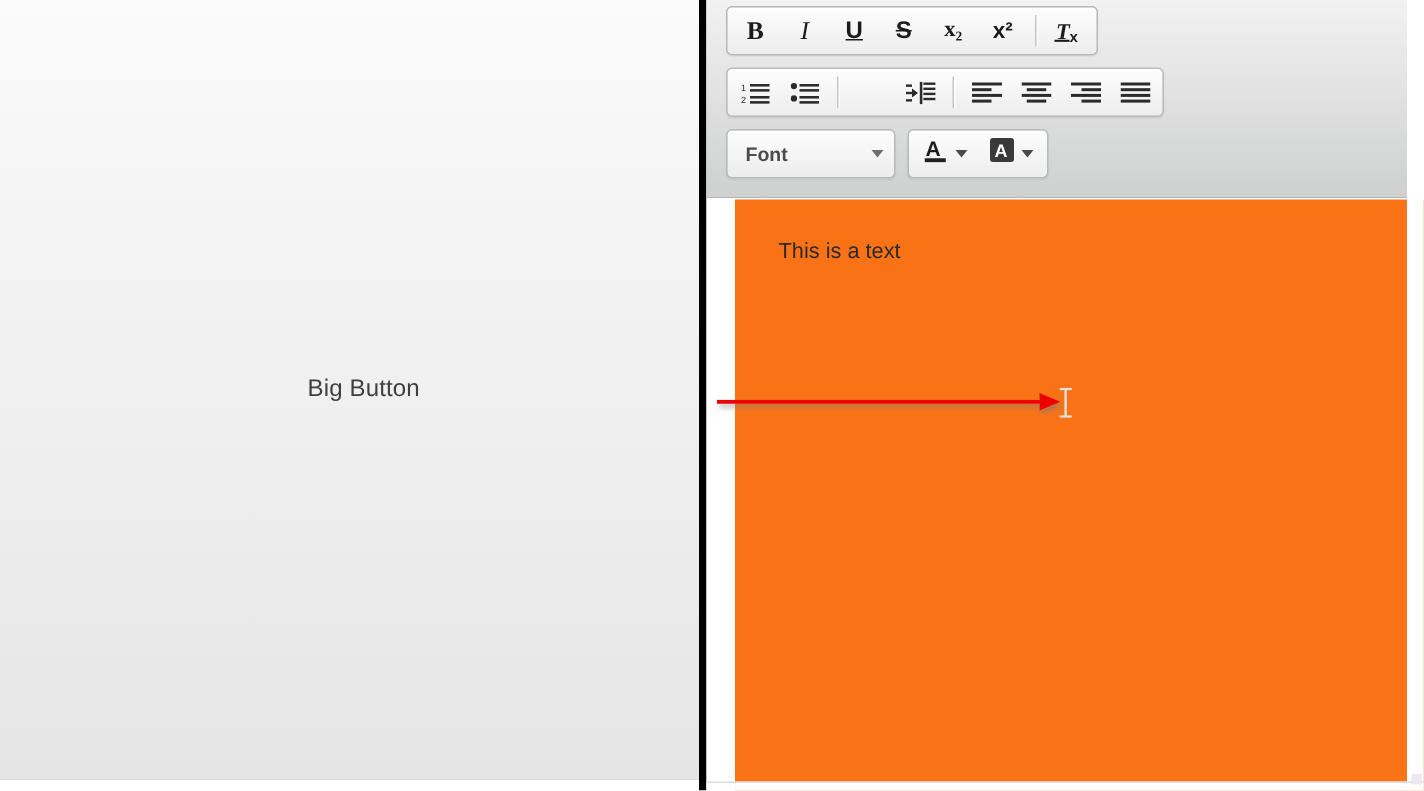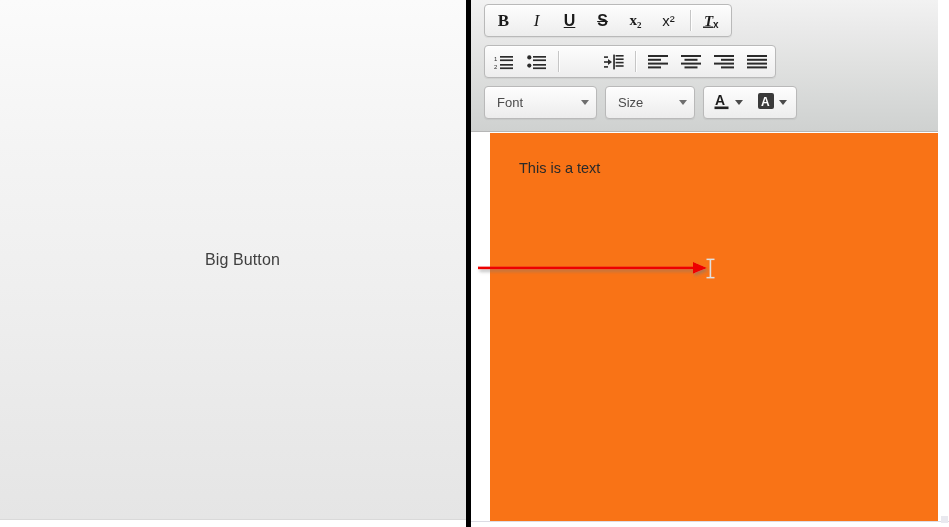--- a/index.html
+++ b/index.html
@@ -137,21 +137,21 @@
     font-size: 13px;
   }
   .combo-label { flex: 1; white-space: nowrap; }
   .combo-caret {
     margin-left: 14px;
     width: 0; height: 0;
     border-left: 4px solid transparent;
     border-right: 4px solid transparent;
     border-top: 5px solid #6e6e6e;
   }
-  #font-combo { width: 113px; }
+  #font-combo { width: 113px; font-weight: bold; }
   #size-combo { width: 90px; }
   #size-combo .combo-caret { margin-left: 10px; }
 
   .color-caret {
     width: 0; height: 0;
     border-left: 4px solid transparent;
     border-right: 4px solid transparent;
     border-top: 5px solid #4a4a4a;
     margin-left: 3px;
   }
@@ -264,21 +264,21 @@
 
           <div class="tb-btn">
             <span class="tb-glyph" style="text-decoration:line-through;font-weight:bold;font-size:16px;font-family:'Liberation Sans',sans-serif;">S</span>
           </div>
 
           <div class="tb-btn">
             <span class="tb-glyph" style="font-weight:bold;font-size:15px;font-family:Liberation Serif, serif;">x₂</span>
           </div>
 
           <div class="tb-btn">
-            <span class="tb-glyph" style="font-weight:normal;font-size:15px;font-family:'Liberation Sans',sans-serif;">x²</span>
+            <span class="tb-glyph" style="font-weight:bold;font-size:15px;font-family:'Liberation Sans',sans-serif;">x²</span>
           </div>
 
           <div class="tb-sep"></div>
 
           <div class="tb-btn">
             <span>
               <svg width="22" height="20" viewBox="0 0 22 20">
                 <text x="2" y="15" font-family="Liberation Serif, serif" font-style="italic" font-weight="bold" font-size="15" fill="#1b1b1b">T</text>
                 <text x="11" y="17" font-family="Liberation Sans, sans-serif" font-weight="bold" font-size="10" fill="#1b1b1b">x</text>
                 <rect x="1" y="15.5" width="10" height="1.4" fill="#1b1b1b"></rect>
@@ -386,24 +386,20 @@
         </div>
       </div>
 
       <div class="tb-row">
 
         <div class="tb-combo" id="font-combo">
           <span class="combo-label">Font</span>
           <span class="combo-caret"></span>
         </div>
 
-        <div class="tb-combo" id="size-combo">
-          <span class="combo-label">Size</span>
-          <span class="combo-caret"></span>
-        </div>
 
         <div class="tb-group">
 
           <div class="color-btn">
             <span>
               <svg width="19" height="20" viewBox="0 0 19 20">
                 <text x="2" y="14" font-family="Liberation Sans, sans-serif" font-weight="bold" font-size="14" fill="#1b1b1b">A</text>
                 <rect x="1.5" y="15.5" width="14" height="2.6" fill="#222222"></rect>
               </svg>
             </span>

